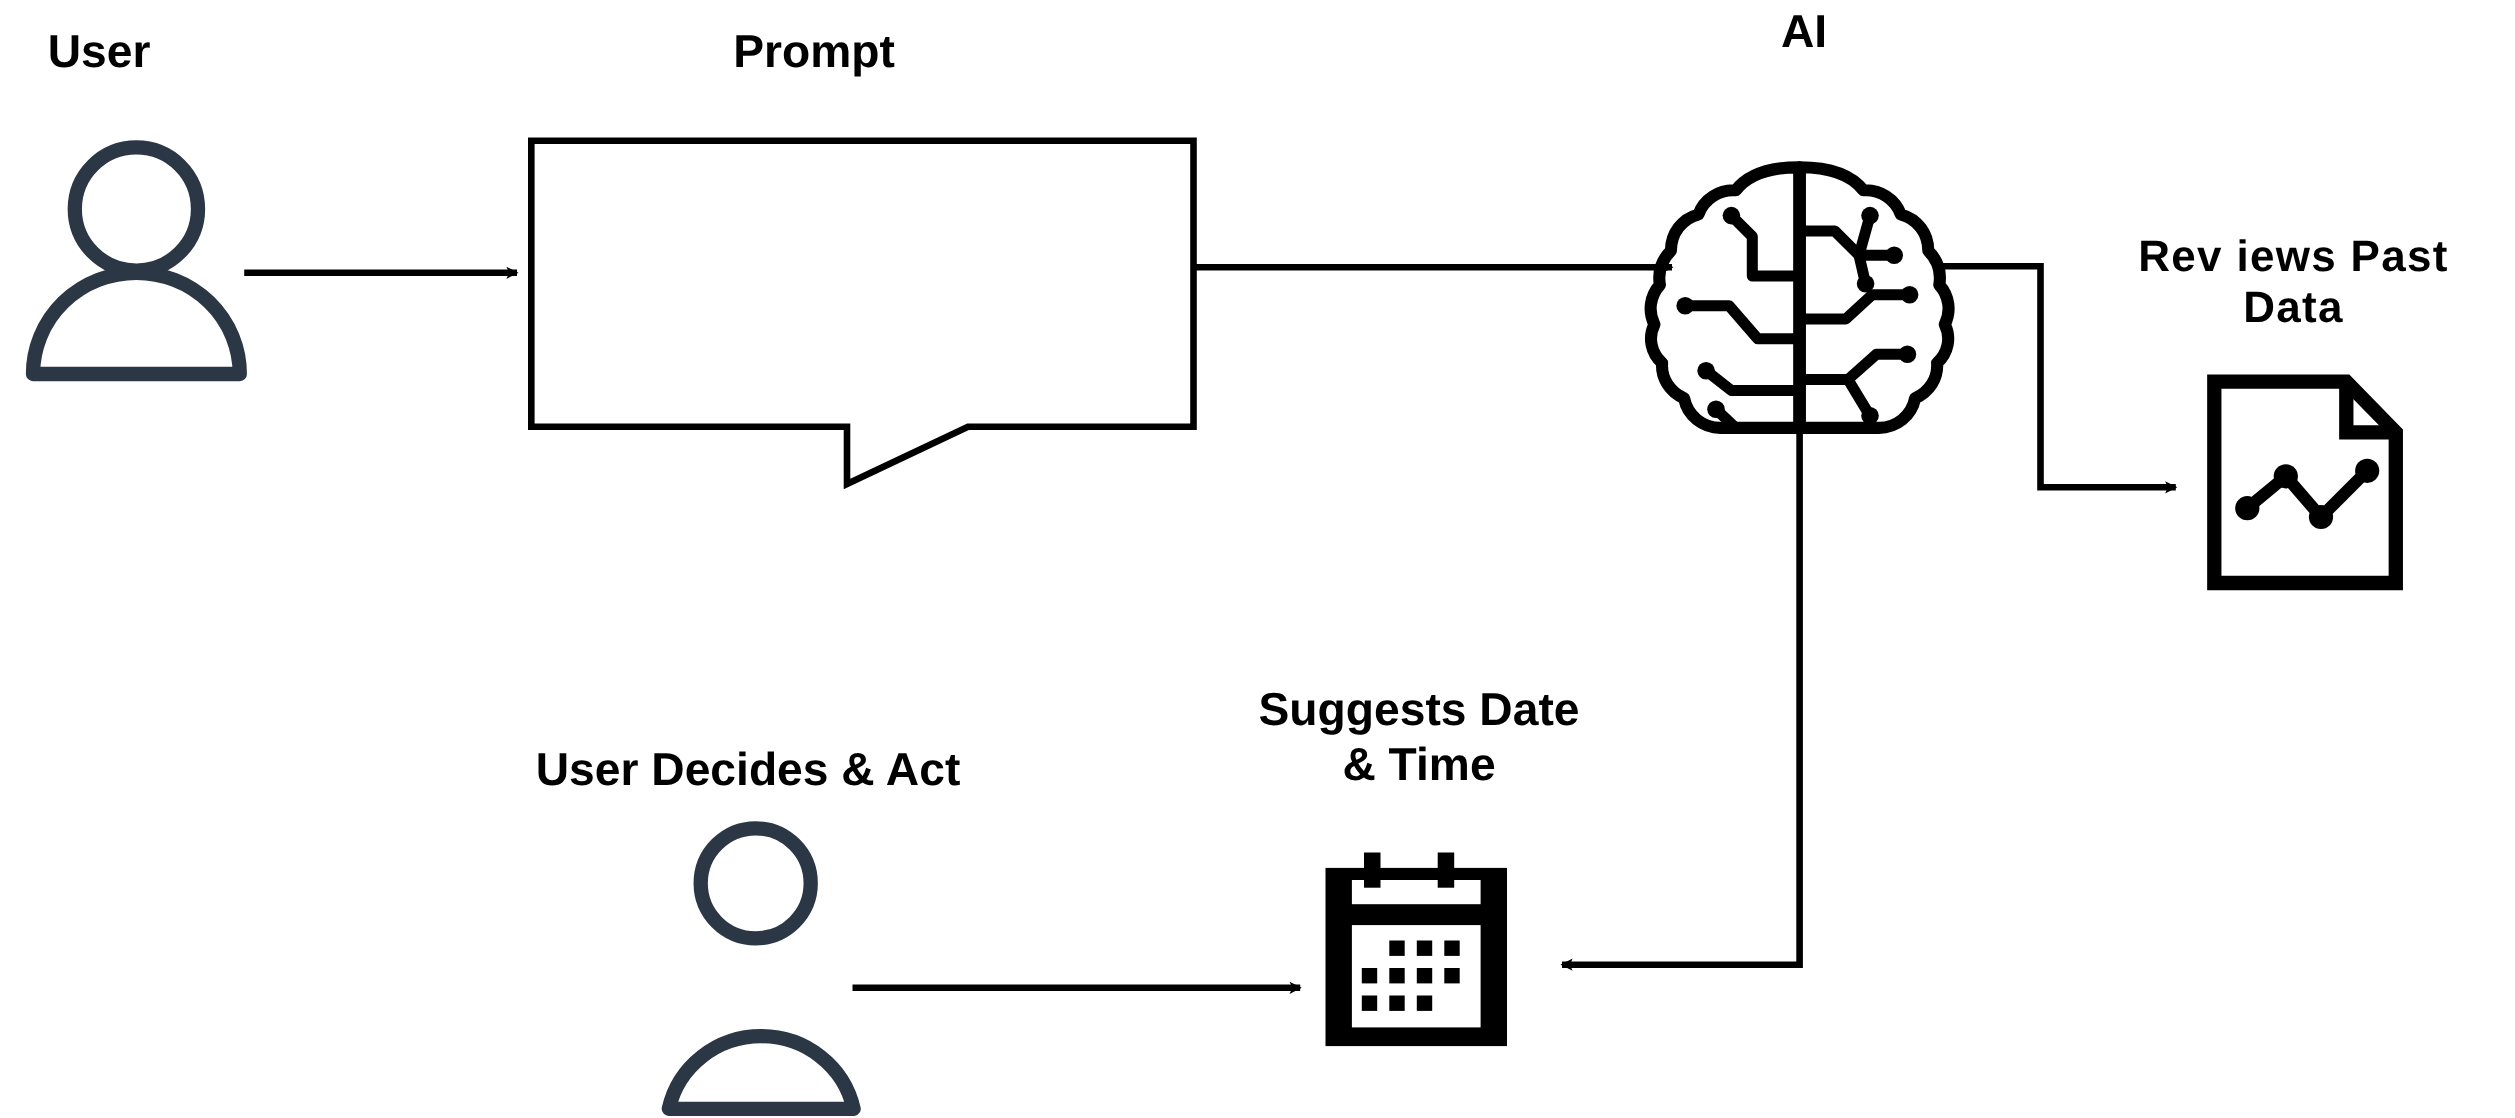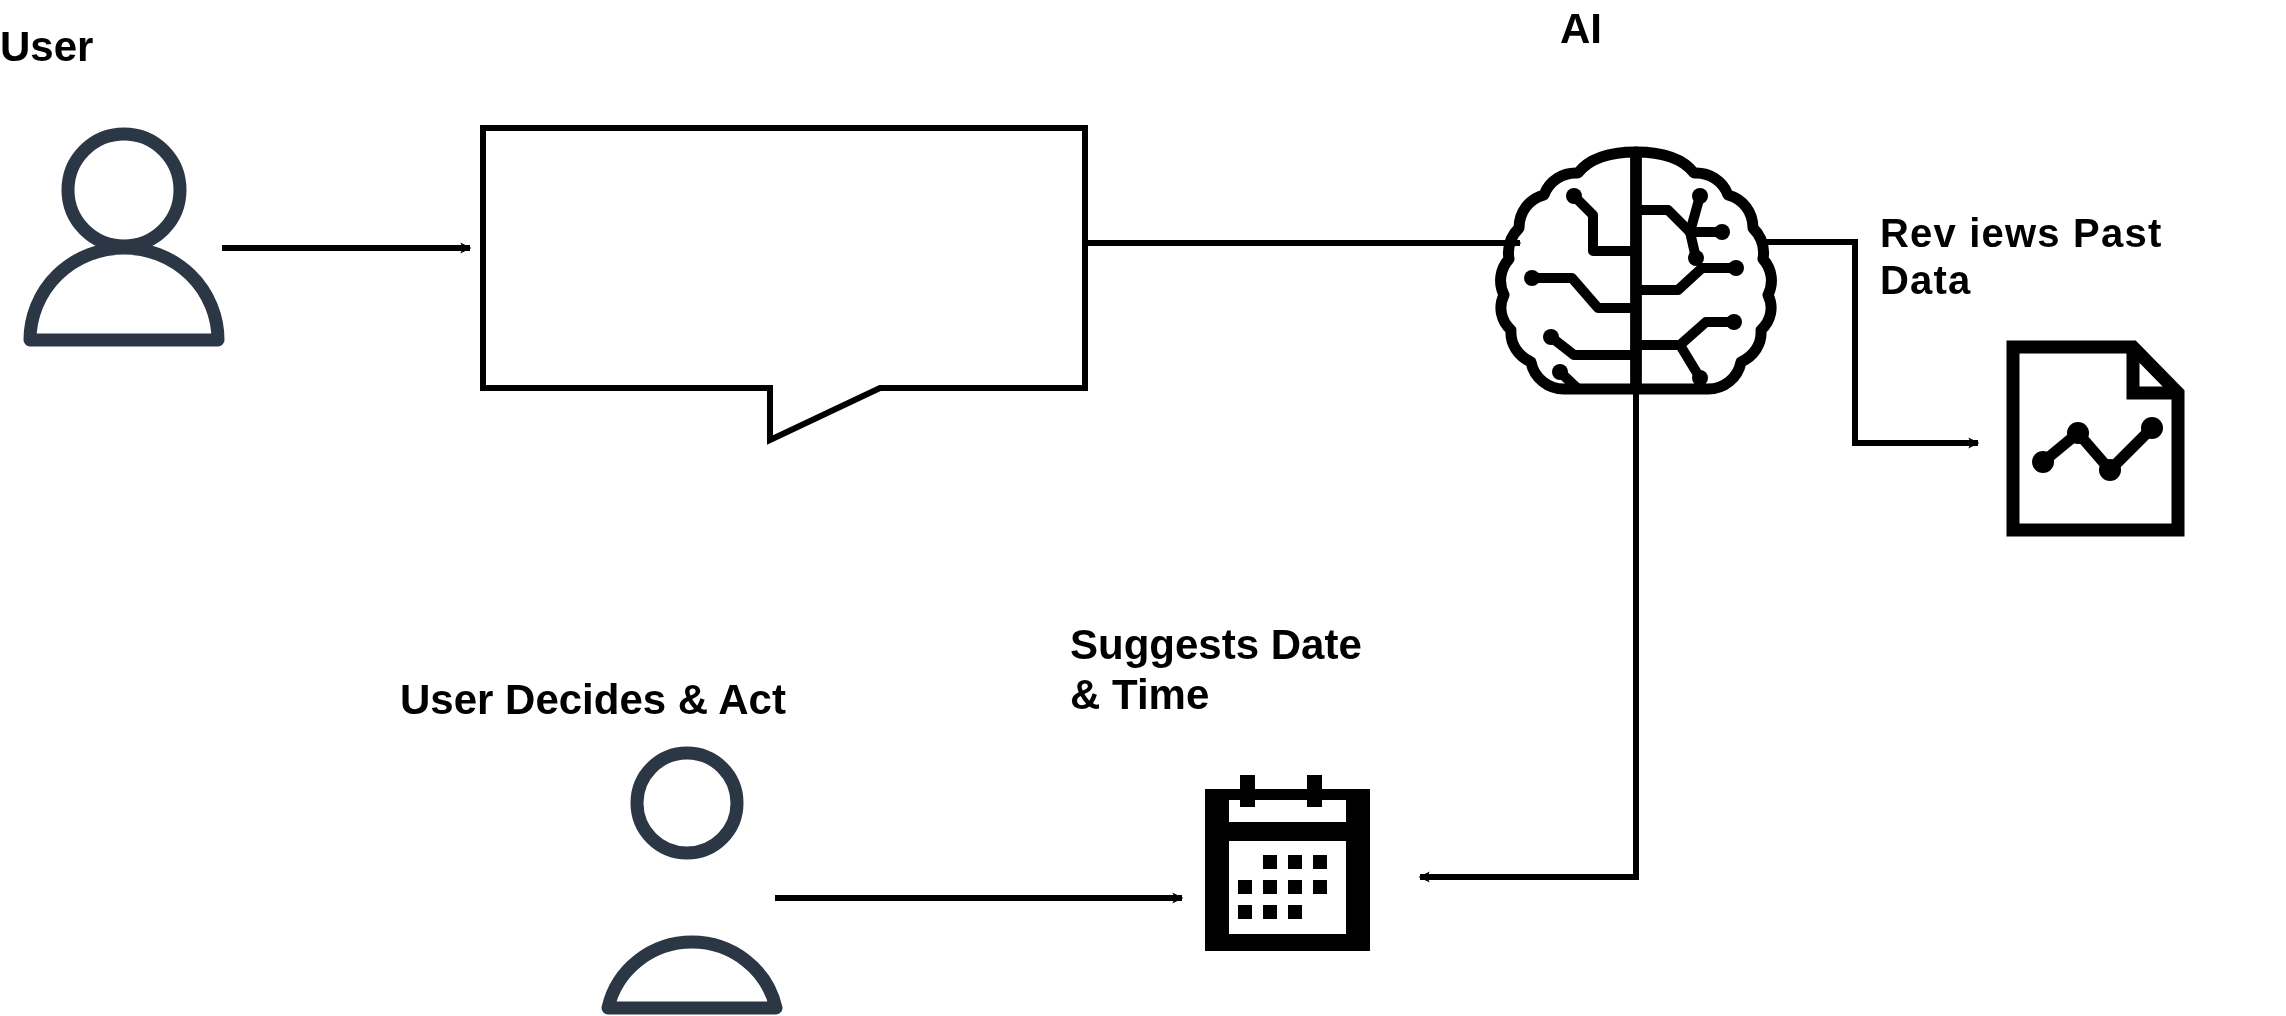--- a/index.html
+++ b/index.html
@@ -15,20 +15,21 @@
     width: 2286px;
     height: 1016px;
     background: #ffffff;
     overflow: hidden;
   }
   .label {
     position: absolute;
     font-family: "Liberation Sans", sans-serif;
     font-weight: bold;
     color: #000000;
+    text-align: center;
     line-height: 1.18;
     white-space: pre-line;
   }
   .label-lg { font-size: 42px; }
   .label-rp { font-size: 40px; letter-spacing: 1.2px; }
   .prompt-text {
     position: absolute;
     font-family: "Liberation Sans", sans-serif;
     font-weight: 400;
     font-size: 47px;
@@ -47,20 +48,21 @@
     pointer-events: none;
   }
 </style>
 </head>
 <body>
 
 <div id="canvas">
 
   <div class="label label-lg" style="left:0px; top:22px; width:180px;">User</div>
 
+  <div class="label label-lg" style="left:590px; top:22px; width:300px;">Prompt</div>
 
   <div class="label label-lg" style="left:1560px; top:4px; width:160px;">AI</div>
 
   <div class="label label-rp" style="left:1880px; top:210px; width:410px;">Rev iews Past
 Data</div>
 
   <div class="label label-lg" style="left:1070px; top:620px; width:440px;">Suggests Date
 &amp; Time</div>
 
   <div class="label label-lg" style="left:400px; top:675px; width:560px;">User Decides &amp; Act</div>

